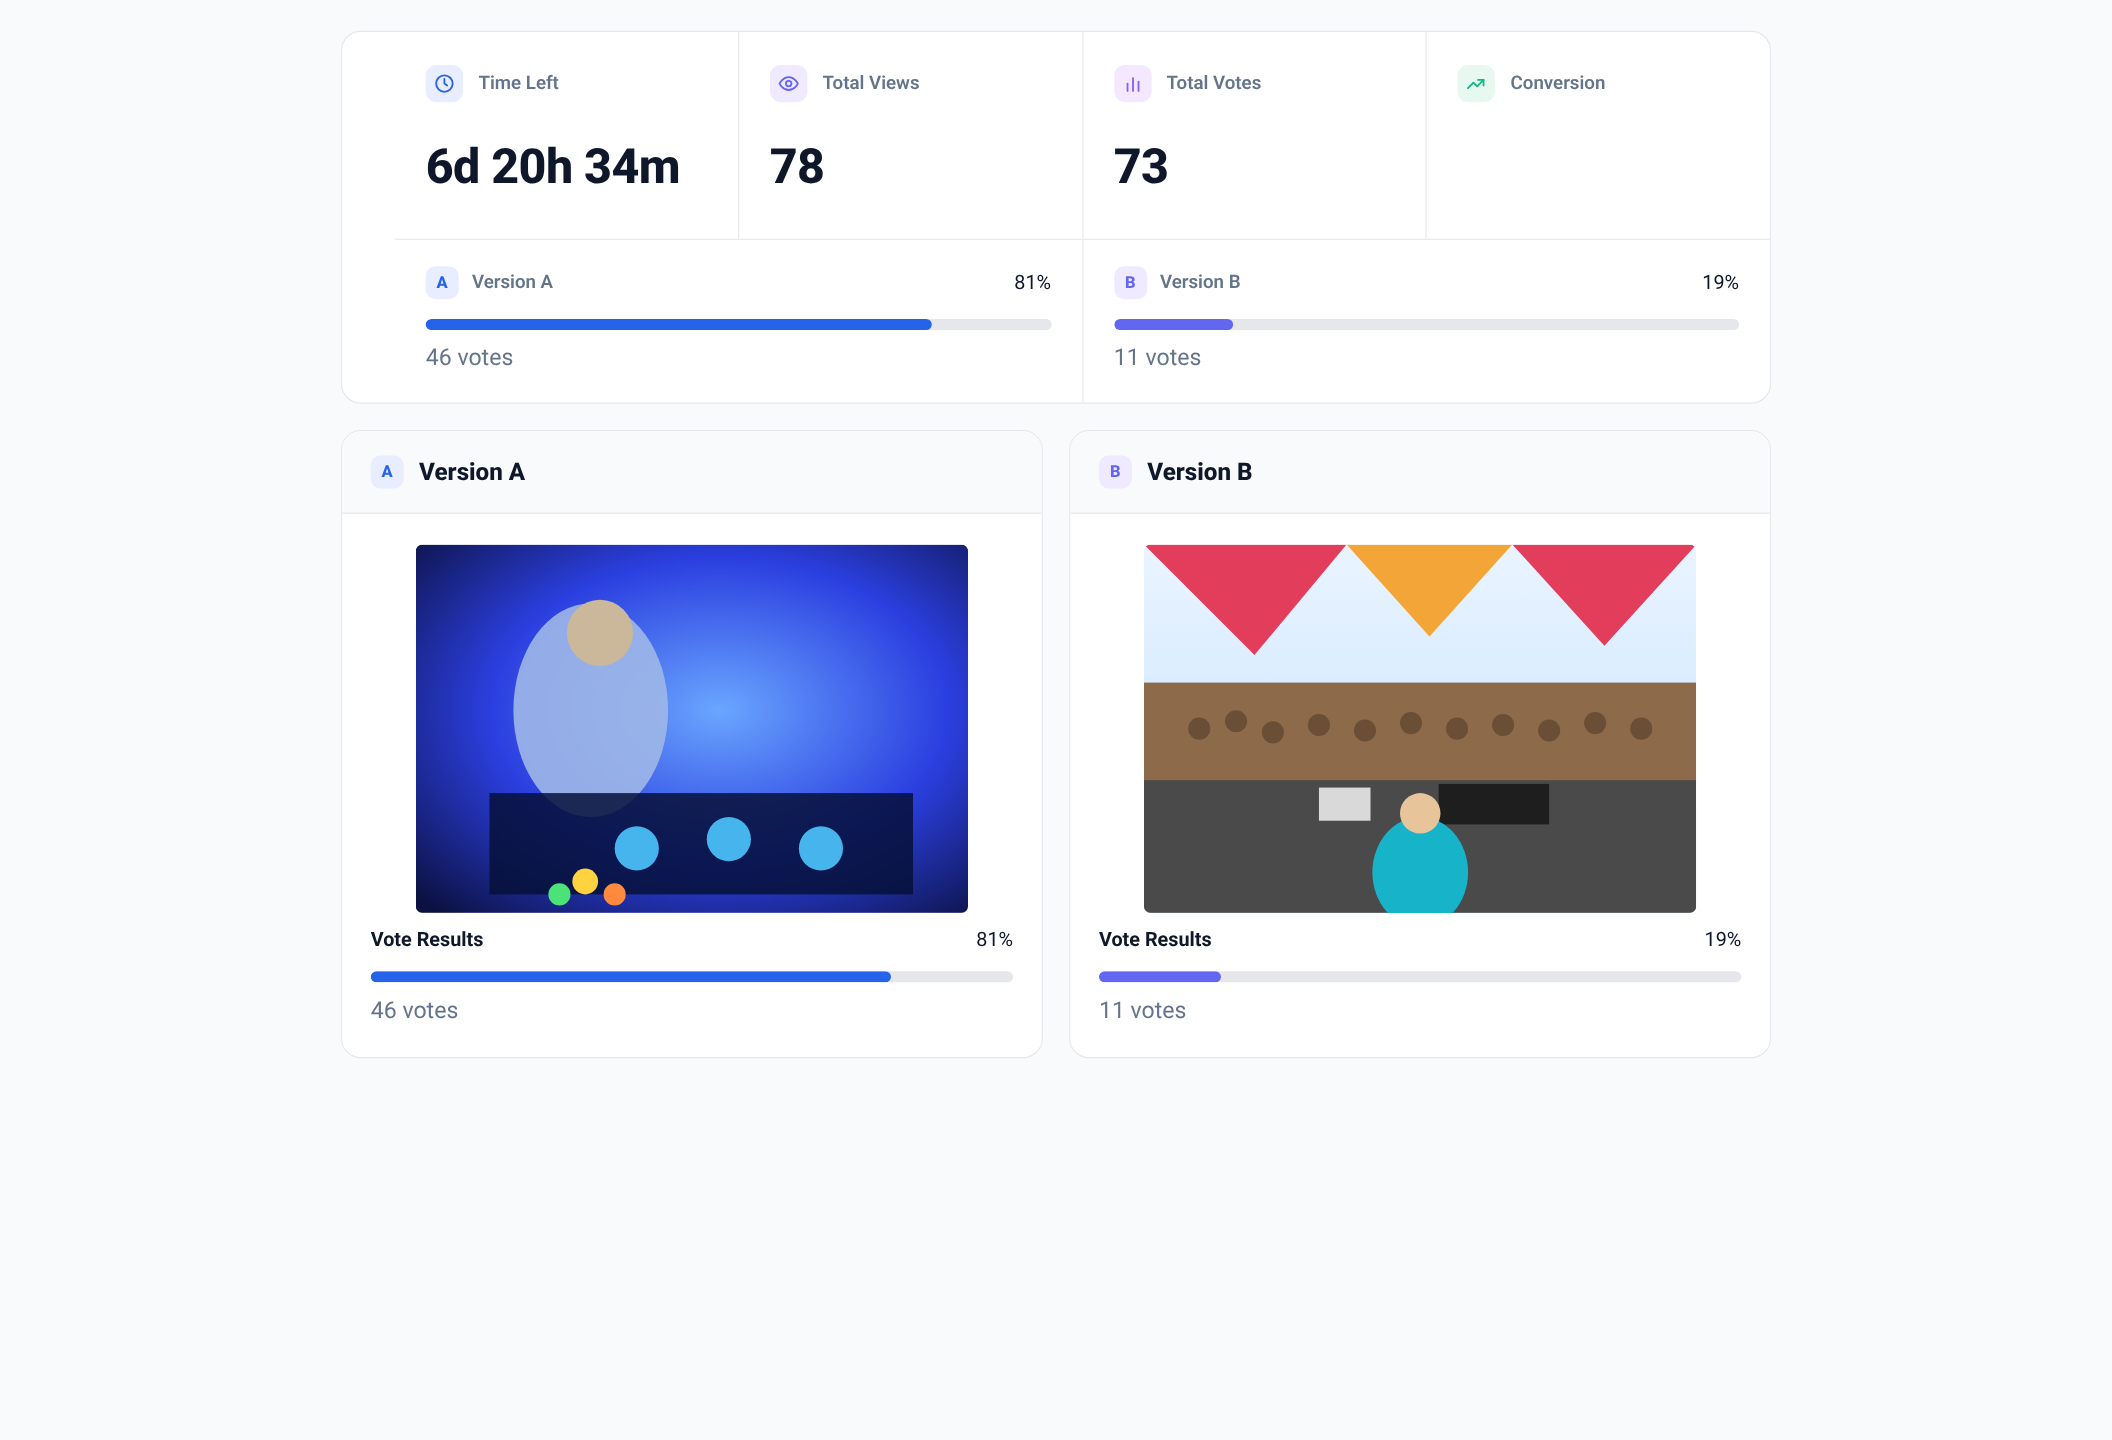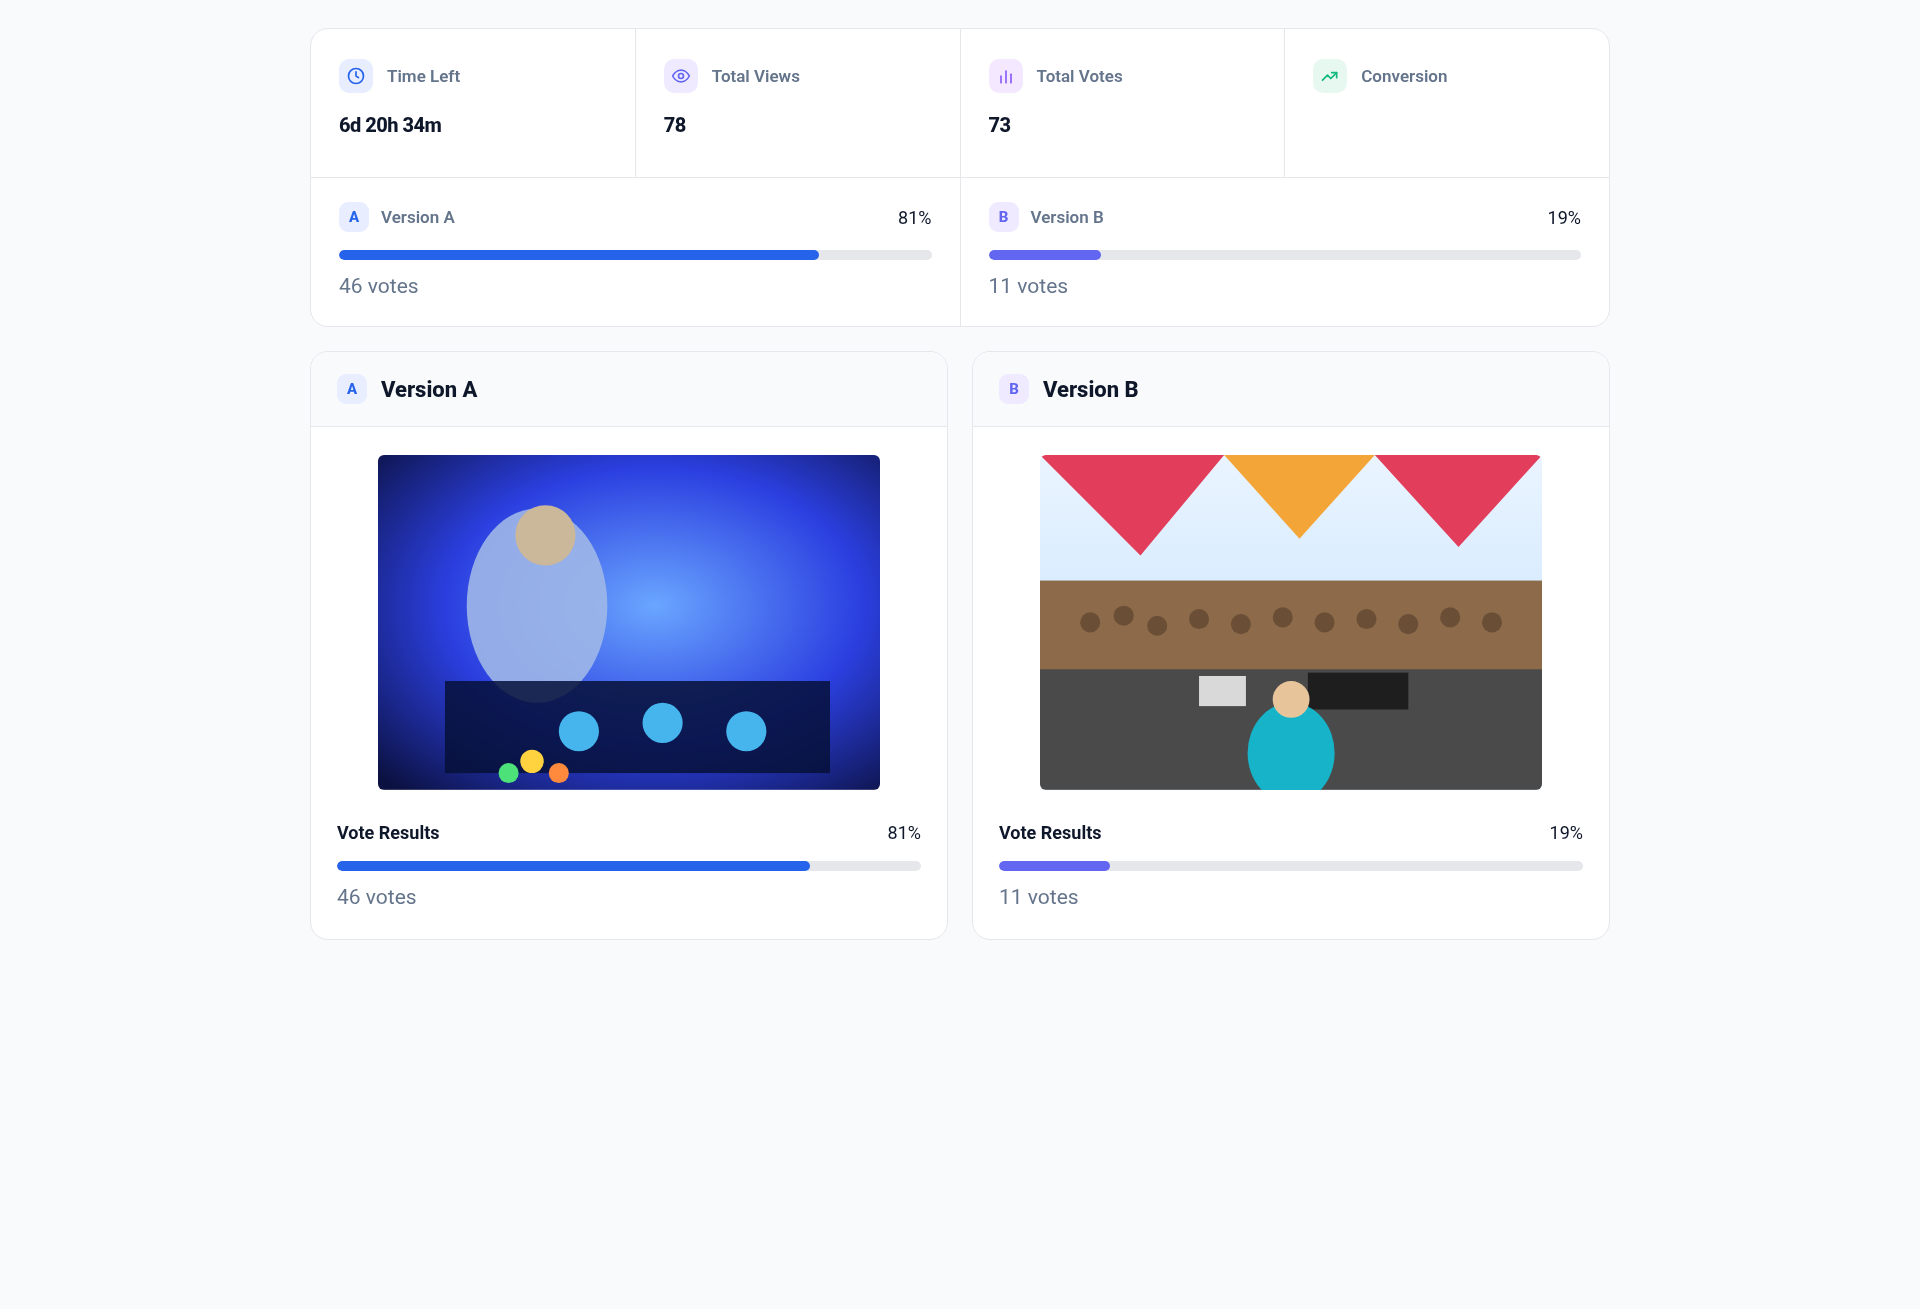--- a/index.html
+++ b/index.html
@@ -27,38 +27,39 @@
     color:var(--heading);
     padding:28px;
   }
   .wrap{max-width:1300px;margin:0 auto;display:grid;gap:24px}
   
   .metrics{
     background:var(--card);
     border:1px solid var(--border);
     border-radius:var(--radius);
     overflow:hidden;
+    padding-left:48px;
   }
   .metrics-row{display:flex}
   .metric{
     flex:1;
     padding:30px 28px 40px;
     position:relative;
   }
   .metric + .metric{border-left:1px solid var(--border)}
   .metric-head{display:flex;align-items:center;gap:14px;color:var(--muted);font-size:17px;font-weight:600}
   .icon-chip{
     width:34px;height:34px;border-radius:10px;
     display:inline-flex;align-items:center;justify-content:center;flex:0 0 auto;
   }
   .chip-blue{background:var(--blue-soft);color:var(--blue)}
   .chip-indigo{background:var(--indigo-soft);color:var(--indigo)}
   .chip-violet{background:var(--violet-soft);color:var(--violet)}
   .chip-green{background:var(--green-soft);color:var(--green)}
-  .metric-value{font-size:20px;font-weight:800;margin-top:20px;letter-spacing:-0.5px}
+  .metric-value{font-size:44px;font-weight:800;margin-top:32px;letter-spacing:-0.5px}
   
   .versions-row{display:flex;border-top:1px solid var(--border)}
   .vsum{flex:1;padding:24px 28px 28px}
   .vsum + .vsum{border-left:1px solid var(--border)}
   .vsum-head{display:flex;align-items:center;gap:12px}
   .vsum-head .spacer{flex:1}
   .badge{
     width:30px;height:30px;border-radius:9px;
     display:inline-flex;align-items:center;justify-content:center;
     font-weight:800;font-size:15px;flex:0 0 auto;
@@ -85,21 +86,21 @@
     display:flex;align-items:center;gap:14px;
     padding:22px 26px;background:#f8fafc;border-bottom:1px solid var(--border)
   }
   .vcard-title{font-size:22px;font-weight:800;color:var(--heading)}
   .vcard-body{padding:28px 26px 30px}
   .thumb{
     width:86%;margin:0 auto;aspect-ratio:3/2;border-radius:6px;overflow:hidden;
     display:block;
   }
   .thumb svg{width:100%;height:100%;display:block}
-  .results-head{display:flex;align-items:baseline;margin-top:32px}
+  .results-head{display:flex;align-items:baseline;margin-top:14px}
   .results-head .spacer{flex:1}
   .results-label{font-weight:700;color:var(--heading);font-size:18px}
   
   .ico{width:20px;height:20px;stroke:currentColor;fill:none;stroke-width:2;stroke-linecap:round;stroke-linejoin:round}
 </style>
 </head>
 <body>
 
 <div class="wrap">
 

